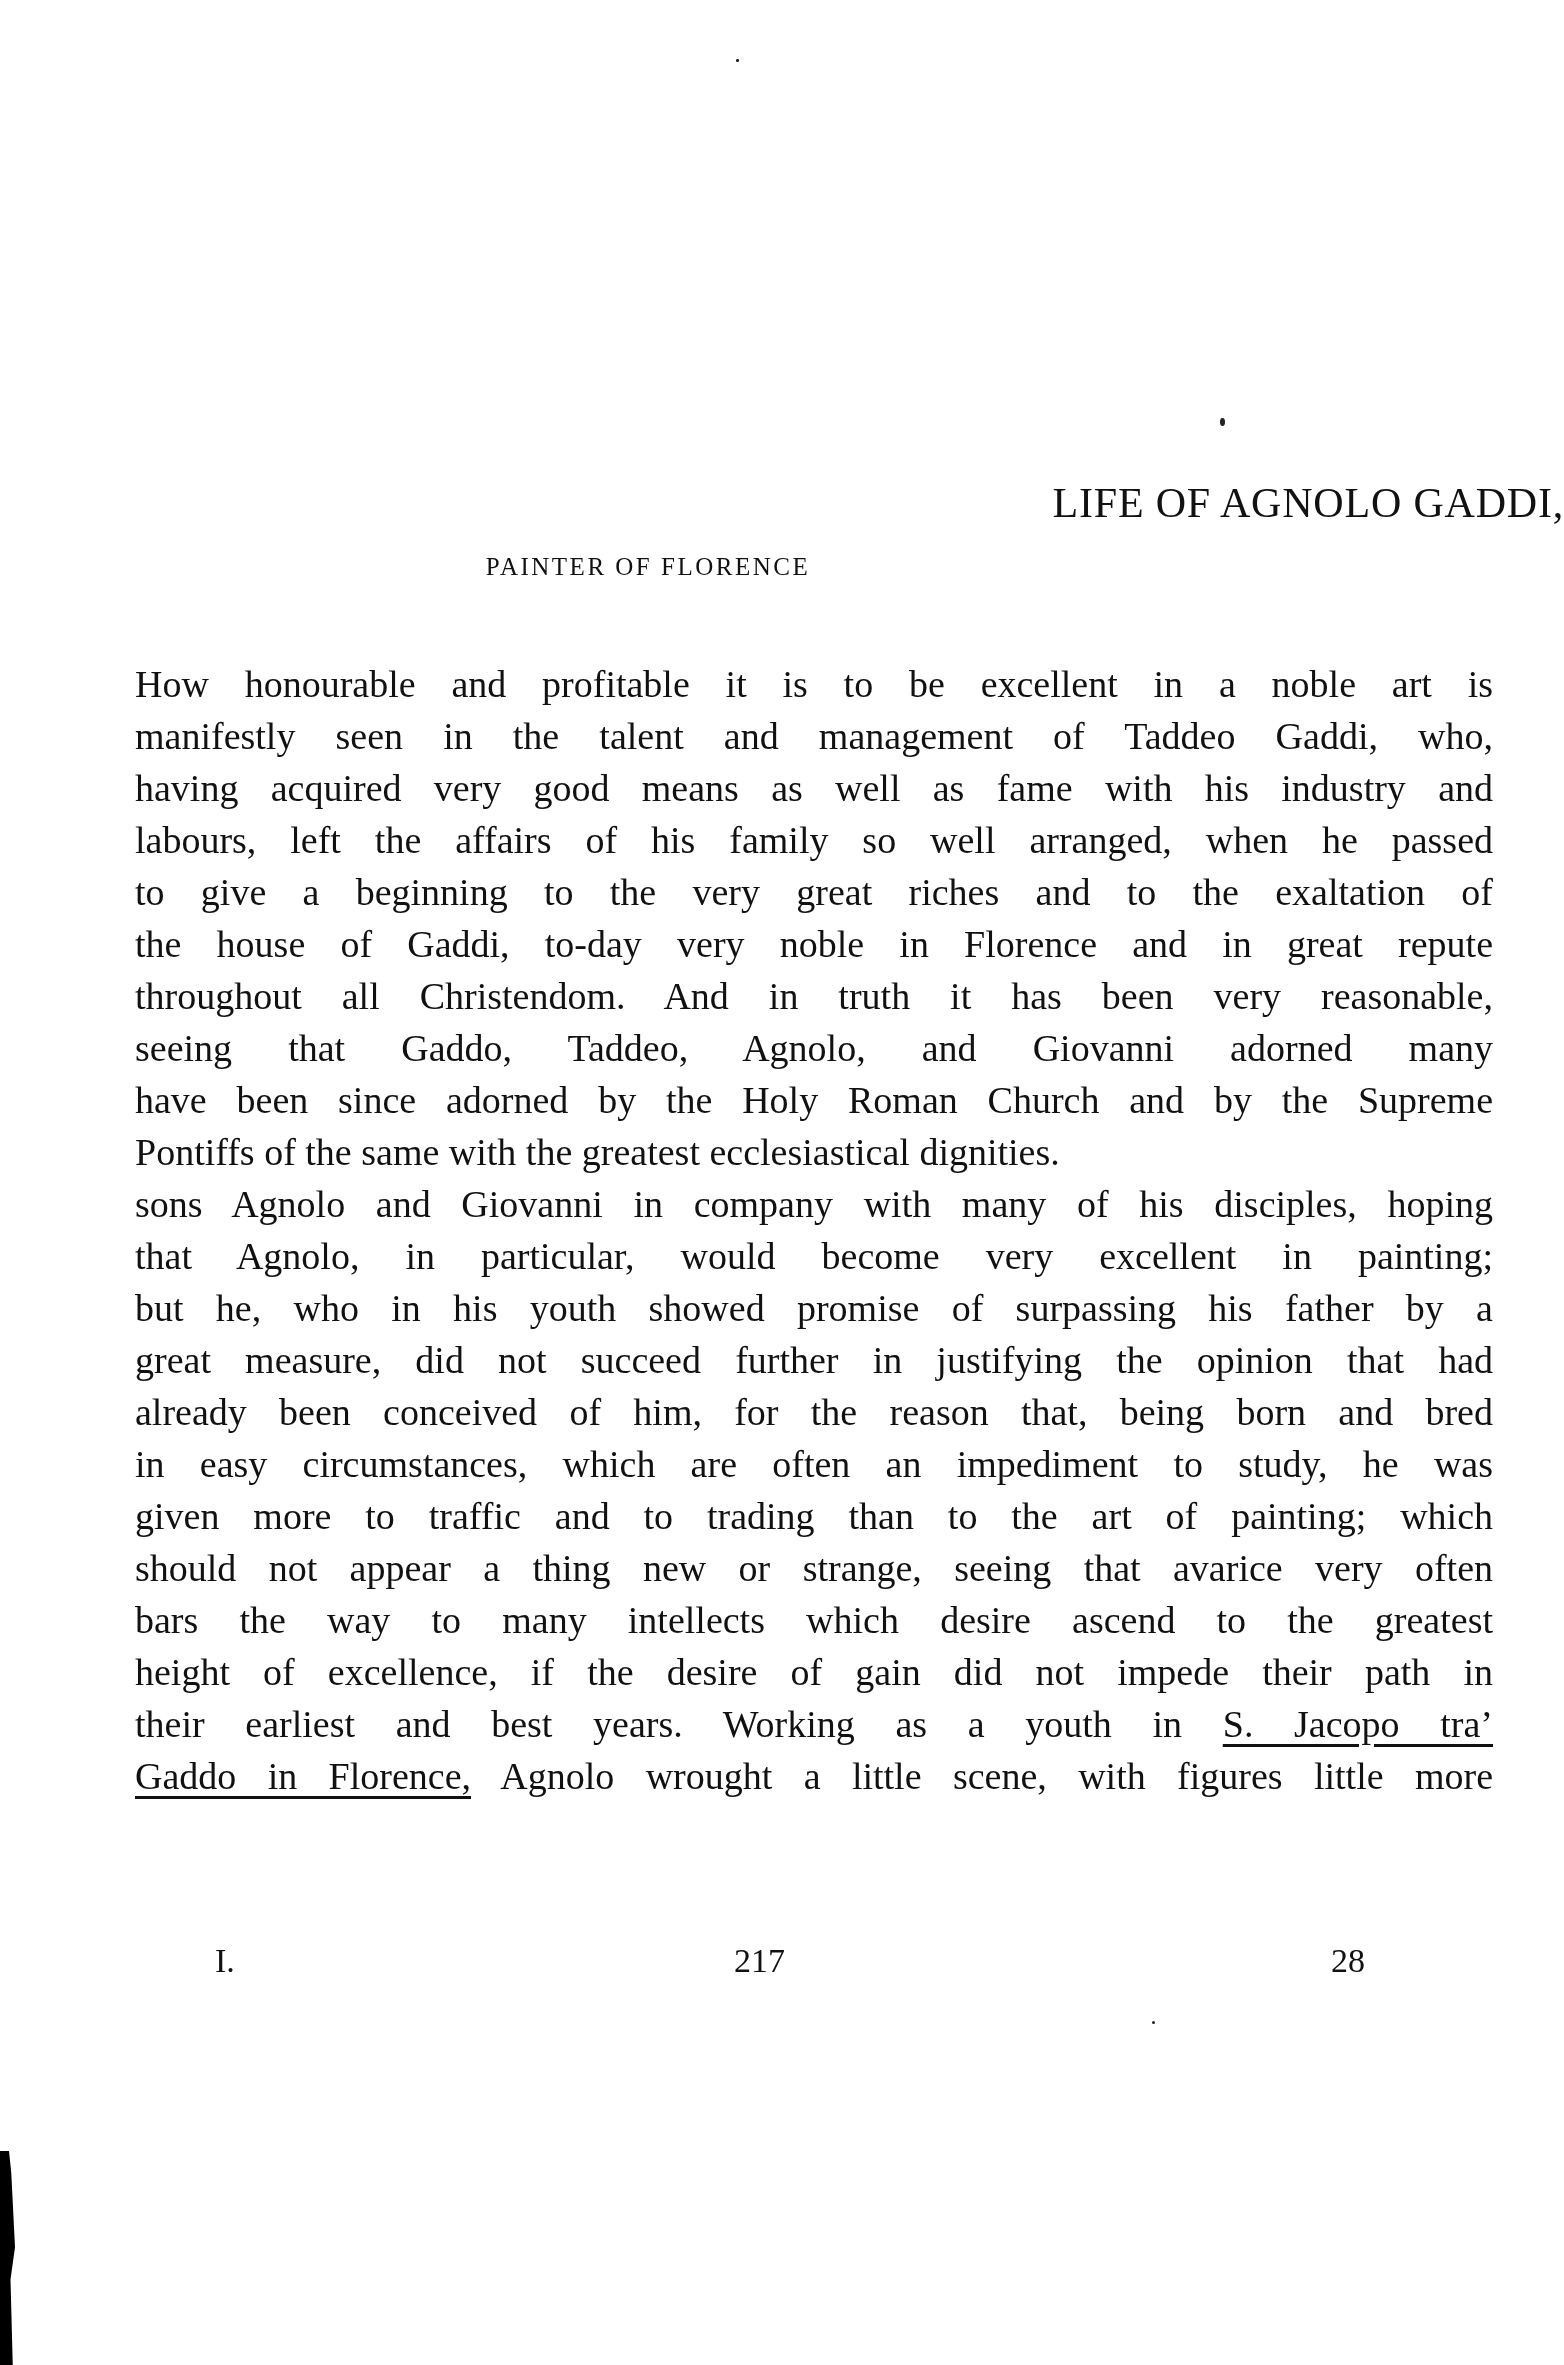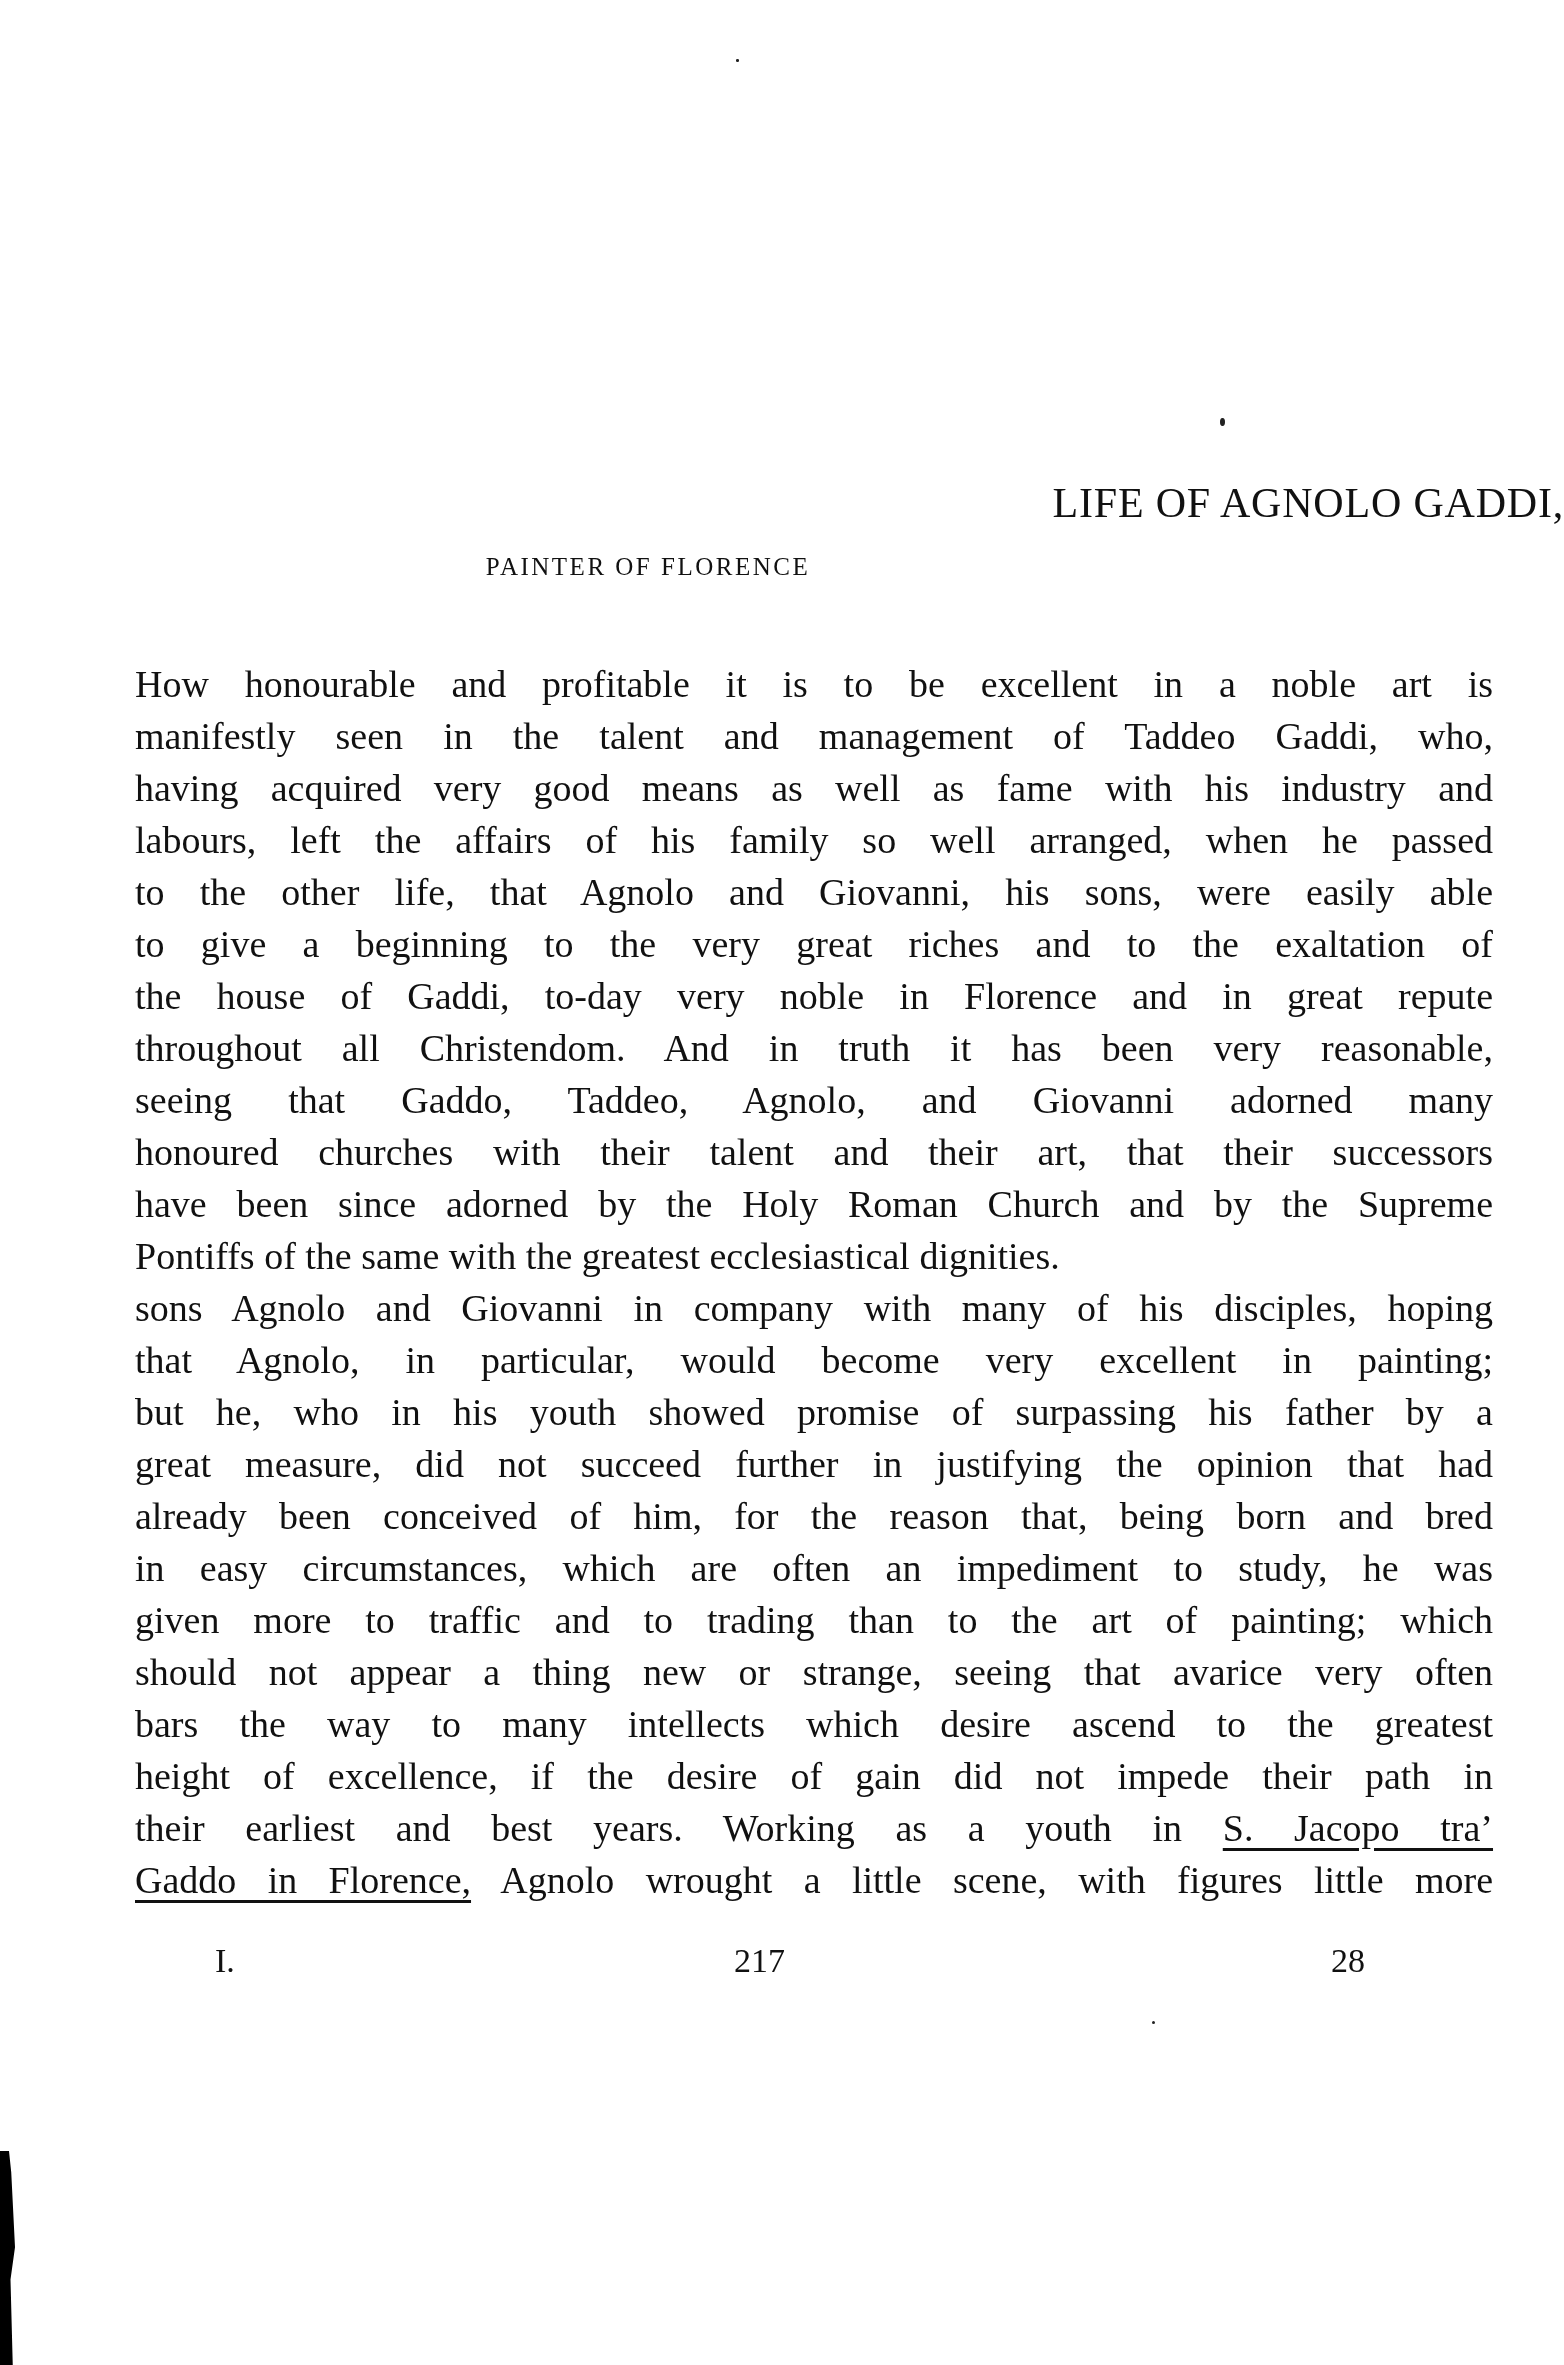--- a/index.html
+++ b/index.html
@@ -31,26 +31,24 @@
 
 <div class="title">LIFE OF AGNOLO GADDI,</div>
 <div class="subtitle">PAINTER OF FLORENCE</div>
 
 <div class="body">
   <div>
     <span class="line">How honourable and profitable it is to be excellent in a noble art is</span>
     <span class="line">manifestly seen in the talent and management of Taddeo Gaddi, who,</span>
     <span class="line">having acquired very good means as well as fame with his industry and</span>
     <span class="line">labours, left the affairs of his family so well arranged, when he passed</span>
-    <span class="line">to the other life, that Agnolo and Giovanni, his sons, were easily able</span>
     <span class="line">to give a beginning to the very great riches and to the exaltation of</span>
     <span class="line">the house of Gaddi, to-day very noble in Florence and in great repute</span>
     <span class="line">throughout all Christendom.  And in truth it has been very reasonable,</span>
     <span class="line">seeing that Gaddo, Taddeo, Agnolo, and Giovanni adorned many</span>
-    <span class="line">honoured churches with their talent and their art, that their successors</span>
     <span class="line">have been since adorned by the Holy Roman Church and by the Supreme</span>
     <span class="line last">Pontiffs of the same with the greatest ecclesiastical dignities.</span>
   </div>
   <div>
     <span class="line">sons Agnolo and Giovanni in company with many of his disciples, hoping</span>
     <span class="line">that Agnolo, in particular, would become very excellent in painting;</span>
     <span class="line">but he, who in his youth showed promise of surpassing his father by a</span>
     <span class="line">great measure, did not succeed further in justifying the opinion that had</span>
     <span class="line">already been conceived of him, for the reason that, being born and bred</span>
     <span class="line">in easy circumstances, which are often an impediment to study, he was</span>

